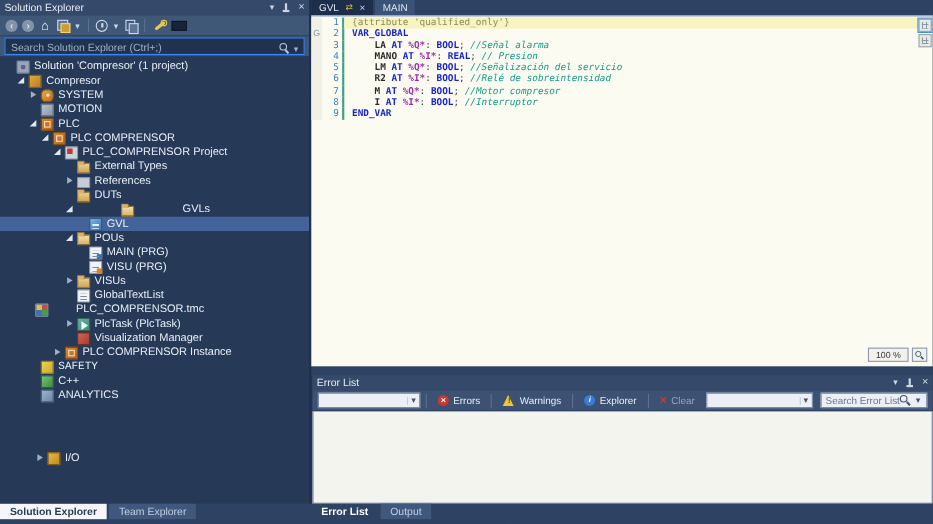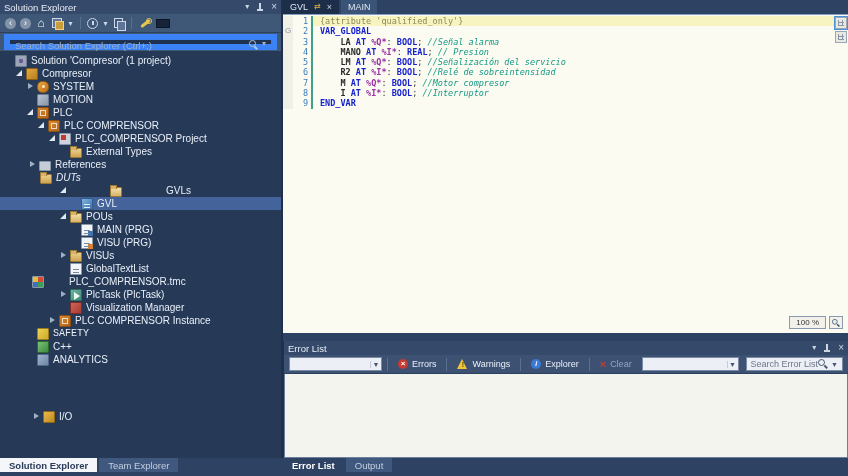--- a/index.html
+++ b/index.html
@@ -35,21 +35,21 @@
   .i-tb-history{width:11px;height:11px;border:1.5px solid #cdd7e6;border-radius:50%}
   .i-tb-history::after{content:"";position:absolute;left:4px;top:2px;width:1.5px;height:4px;background:#cdd7e6}
   .i-tb-docs{width:12px;height:12px}
   .i-tb-docs::before{content:"";position:absolute;left:1px;top:1px;width:7px;height:8px;border:1px solid #cdd7e6;background:#40587e}
   .i-tb-docs::after{content:"";position:absolute;left:4px;top:4px;width:7px;height:8px;border:1px solid #cdd7e6;background:#5d7496}
   .i-tb-wrench{width:14px;height:13px}
   .i-tb-wrench::before{content:"";position:absolute;left:2px;top:5px;width:11px;height:3px;background:#e8c84a;border-radius:2px;transform:rotate(-38deg)}
   .i-tb-wrench::after{content:"";position:absolute;right:0;top:1px;width:4px;height:4px;border:1.5px solid #e8c84a;border-radius:50%}
   .i-tb-dark{width:14px;height:9px;background:#16243a;border:1px solid #0c1626}
   .sx-search{height:18px;padding:1px 4px;background:#405878}
-  .sx-search-box{height:16px;background:#1f3350;border:6px solid #3b82f6;display:flex;align-items:flex-start;padding:0 5px;color:#9fb0c7;font-size:9.5px}
+  .sx-search-box{height:16px;background:#1f3350;border:1px solid #3b82f6;display:flex;align-items:flex-end;padding:0 5px;color:#9fb0c7;font-size:9.5px}
   .sx-search-box .ph{flex:1;white-space:nowrap;overflow:hidden}
   .sx-search-box .mag{color:#b9c6d9}
   .sx-tree{flex:1;overflow:hidden;padding-top:3px}
   .trow{display:flex;align-items:center;height:13px;color:#e9eff8;font-size:10px;white-space:nowrap}
   .trow.selected{background:#44639a}
   .arr{width:9px;height:9px;flex:none;position:relative;margin-right:1px}
   .arr.open::after{content:"";position:absolute;left:1px;top:1px;width:0;height:0;border-left:6px solid transparent;border-bottom:6px solid #dfe7f2}
   .arr.closed::after{content:"";position:absolute;left:2px;top:1px;width:0;height:0;border-top:3.5px solid transparent;border-bottom:3.5px solid transparent;border-left:5px solid #9fb0c4}
   .ti{width:12px;height:12px;margin:0 4px 0 1px;flex:none;border-radius:2px;position:relative}
   .i-solution{background:#9aa6b8;border:1px solid #6e7d93;border-radius:1px}
@@ -221,26 +221,26 @@
         <div class="trow" style="padding-left: 48px;">
           <span class="arr open"></span>
           <span class="ti i-plc-project"></span>
           <span class="tlabel">PLC_COMPRENSOR Project</span>
         </div>
         <div class="trow" style="padding-left: 59px;">
           <span class="arr none"></span>
           <span class="ti i-folder"></span>
           <span class="tlabel">External Types</span>
         </div>
-        <div class="trow" style="padding-left: 28px;">
+        <div class="trow" style="padding-left: 59px;">
           <span class="arr closed"></span>
           <span class="ti i-references"></span>
           <span class="tlabel">References</span>
         </div>
-        <div class="trow" style="padding-left: 29px; font-style: italic;">
+        <div class="trow" style="padding-left: 59px;">
           <span class="arr none"></span>
           <span class="ti i-folder"></span>
           <span class="tlabel">DUTs</span>
         </div>
         <div class="trow" style="padding-left: 59px; gap: 40px;">
           <span class="arr open"></span>
           <span class="ti i-folder-open"></span>
           <span class="tlabel">GVLs</span>
         </div>
         <div class="trow selected" style="padding-left: 70px;">

